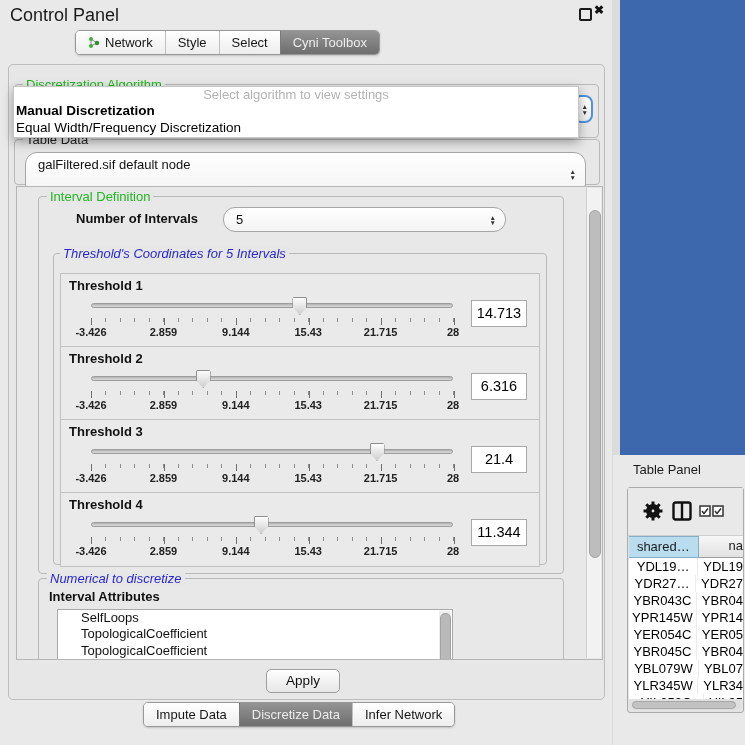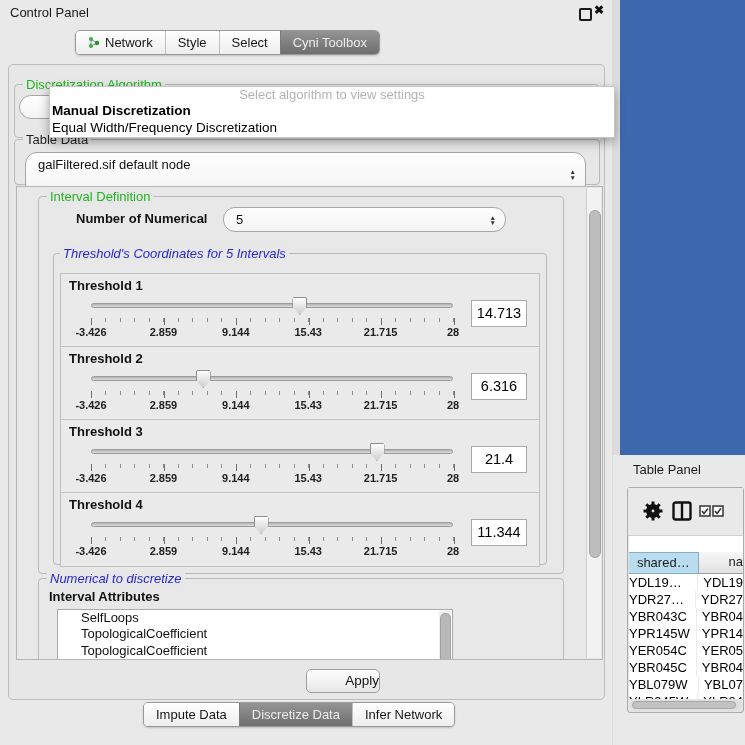--- a/index.html
+++ b/index.html
@@ -1,21 +1,21 @@
 <!DOCTYPE html>
 <html><head>
 <meta charset="utf-8">
 <style>
   html,body{margin:0;padding:0;}
   body{width:745px;height:745px;overflow:hidden;position:relative;background:#e9e9e9;
        font-family:"Liberation Sans",sans-serif;color:#111;-webkit-font-smoothing:antialiased;}
   .abs{position:absolute;}
   
   #control-panel{left:0;top:0;width:613px;height:745px;background:#e9e9e9;}
-  #cp-title{left:10px;top:5px;font-size:13px;color:#1a1a1a;}
+  #cp-title{left:10px;top:5px;font-size:18px;color:#1a1a1a;}
   #cp-float{left:579px;top:8px;width:9px;height:9px;border:2px solid #1a1a1a;border-radius:2px;}
   #cp-close{left:594px;top:3px;font-size:12px;font-weight:bold;color:#111;}
   .seg-control{display:flex;border:1px solid #989898;border-radius:5px;overflow:hidden;
                background:#fff;box-shadow:0 1px 2px rgba(0,0,0,.18);}
   .seg{font-size:13px;line-height:23px;height:23px;padding:0 12px;color:#161616;
        background:linear-gradient(#ffffff,#ededed);border-left:1px solid #c0c0c0;
        display:flex;align-items:center;gap:5px;white-space:nowrap;}
   .seg:first-child{border-left:none;}
   .seg.sel{background:linear-gradient(#949494,#6e6e6e);color:#ececec;border-left-color:#7b7b7b;}
   #top-tabs{left:75px;top:30px;}
@@ -29,21 +29,21 @@
   .t-blue{color:#2727cf;font-style:italic;}
   .t-dark{color:#222;}
   .combo{position:absolute;background:linear-gradient(#ffffff,#f3f3f3);border:1px solid #a6a6a6;
          border-radius:12px;font-size:13px;box-sizing:border-box;color:#111;}
   .combo .cval{position:absolute;left:12px;top:0;line-height:24px;}
   .stepper{position:absolute;right:9px;top:50%;transform:translateY(-50%);
            font-size:6.5px;line-height:5.5px;color:#333;text-align:center;}
   #algo-combo-focus{position:absolute;right:-1px;top:-1px;width:16px;height:24px;
         border:2px solid #4d93dd;border-radius:8px;background:linear-gradient(#fff,#eee);}
   #algo-popup{left:4px;top:21px;width:564px;height:50px;background:#fff;border:1px solid #c6c6c6;
-        box-shadow:0 4px 10px rgba(0,0,0,.35);z-index:5;margin-left:36px;}
+        box-shadow:0 4px 10px rgba(0,0,0,.35);z-index:5;}
   #algo-popup .hint{height:15px;line-height:15px;text-align:center;color:#b3b3b3;font-size:13px;}
   #algo-popup .item{height:17px;line-height:17px;padding-left:2px;font-size:13.5px;color:#000;}
   #algo-popup .item.bold{font-weight:bold;}
   #scrollpane{left:7px;top:121px;width:585px;height:472px;border:1px solid #b5b5b5;
         background:#e8e8e8;overflow:hidden;}
   .vscroll{position:absolute;top:1px;right:1px;bottom:1px;width:14px;background:#f2f2f2;
         border-left:1px solid #cfcfcf;}
   .vthumb{position:absolute;left:2px;width:10px;background:#bdbdbd;border:1px solid #a4a4a4;border-radius:6px;}
   .tpanel{position:absolute;left:6px;width:478px;height:73px;border:1px solid #c1c1c1;background:#eaeaea;}
   .tpanel .tlabel{position:absolute;left:8px;top:4px;font-size:13px;font-weight:bold;color:#111;}
@@ -61,38 +61,38 @@
   .ticklabels span{position:absolute;transform:translateX(-50%);font-size:11px;font-weight:bold;color:#222;white-space:nowrap;}
   .tvalue{position:absolute;left:410px;top:26px;width:54px;height:25px;background:#fff;
           border:1px solid #a9a9a9;font-size:14.5px;line-height:25px;text-align:center;color:#000;}
   #attr-list{position:absolute;left:18px;top:30px;width:394px;height:62px;background:#fff;
           border:1px solid #a9a9a9;overflow:hidden;}
   #attr-list .li{font-size:13px;line-height:16.3px;padding-left:23px;color:#111;}
   #attr-vscroll{position:absolute;top:1px;right:1px;bottom:1px;width:12px;background:#efefef;}
   #attr-vthumb{position:absolute;left:1px;top:2px;width:9px;height:55px;background:#b9b9b9;
           border:1px solid #a2a2a2;border-radius:5px;}
   #apply-btn{left:257px;top:604px;width:72px;height:22px;background:linear-gradient(#ffffff,#e6e6e6);
-          border:1px solid #9f9f9f;border-radius:5px;font-size:13.5px;line-height:21px;text-align:right;color:#111;margin-left:40px;}
+          border:1px solid #9f9f9f;border-radius:5px;font-size:13.5px;line-height:21px;text-align:center;color:#111;}
   
   #gap-strip{left:612px;top:0;width:8px;height:745px;background:#dcdcdc;}
   #desktop{left:620px;top:0;width:125px;height:455px;background:#3d68ae;}
   
   #table-region{left:613px;top:455px;width:132px;height:290px;background:#e9e9e9;}
   #table-region h2{position:absolute;left:20px;top:7px;margin:0;font-size:13px;font-weight:normal;color:#1a1a1a;}
   #table-box{position:absolute;left:14px;top:32px;width:117px;height:226px;background:#e3e3e3;
         border:1px solid #ababab;border-radius:3px;box-sizing:border-box;}
   #tb-toolbar{position:absolute;left:0;top:0;right:0;height:47px;background:#e9e9e9;border-bottom:1px solid #cfcfcf;}
   #tb-table{position:absolute;left:1px;top:48px;right:0;height:163px;background:#fff;overflow:hidden;}
-  #tb-head{display:flex;height:22px;margin-top:16px;}
+  #tb-head{display:flex;height:22px;}
   #tb-head .h1{width:80px;background:#b9dcee;border:1px solid #86aec6;border-left:none;
         font-size:13px;line-height:20px;text-align:center;color:#1c1c1c;box-sizing:border-box;}
   #tb-head .h2{flex:1;background:linear-gradient(#f7f7f7,#e2e2e2);border-bottom:1px solid #9f9f9f;
         font-size:13px;line-height:20px;padding-left:30px;color:#1c1c1c;white-space:nowrap;}
   .trow{display:flex;height:17px;font-size:13px;line-height:17px;color:#000;background:#fff;}
-  .trow .c1{width:80px;border-right:1px solid #ececec;box-sizing:border-box;white-space:nowrap;overflow:hidden;}
+  .trow .c1{width:80px;text-align:center;border-right:1px solid #ececec;box-sizing:border-box;white-space:nowrap;overflow:hidden;}
   .trow .c2{flex:1;padding-left:5px;white-space:nowrap;}
   #tb-hscroll{position:absolute;left:2px;right:2px;top:212px;height:10px;background:#dedede;border-radius:5px;}
   #tb-hthumb{position:absolute;left:2px;top:1px;width:104px;height:8px;background:#c2c2c2;
         border:1px solid #a8a8a8;border-radius:4px;box-sizing:border-box;}
   svg{display:block;}
 </style>
 </head>
 <body>
 
 <div class="abs" id="control-panel">
@@ -145,21 +145,21 @@
       <div class="combo" style="left:10px;top:12px;width:561px;height:44px;">
         <span class="cval">galFiltered.sif default node</span>
         <div class="stepper">▲<br>▼</div>
       </div>
     </div>
 
     <div class="abs" id="scrollpane">
 
       <div class="groupbox" style="left:21px;top:9px;width:524px;height:376px;">
         <span class="grouptitle t-green">Interval Definition</span>
-        <div class="abs" style="left:37px;top:14px;font-size:13px;font-weight:bold;">Number of Numerical</div>
+        <div class="abs" style="left:37px;top:14px;font-size:13px;font-weight:bold;">Number of Intervals</div>
         <div class="combo" style="left:184px;top:10px;width:283px;height:25px;">
           <span class="cval">5</span>
           <div class="stepper">▲<br>▼</div>
         </div>
 
         <div class="groupbox" style="left:14px;top:56px;width:492px;height:310px;">
           <span class="grouptitle t-blue" style="left:6px;">Threshold's Coordinates for 5 Intervals</span>
           <div id="threshold-container">
               <div class="tpanel" style="top: 19px;">
     <div class="tlabel">Threshold 1</div>

